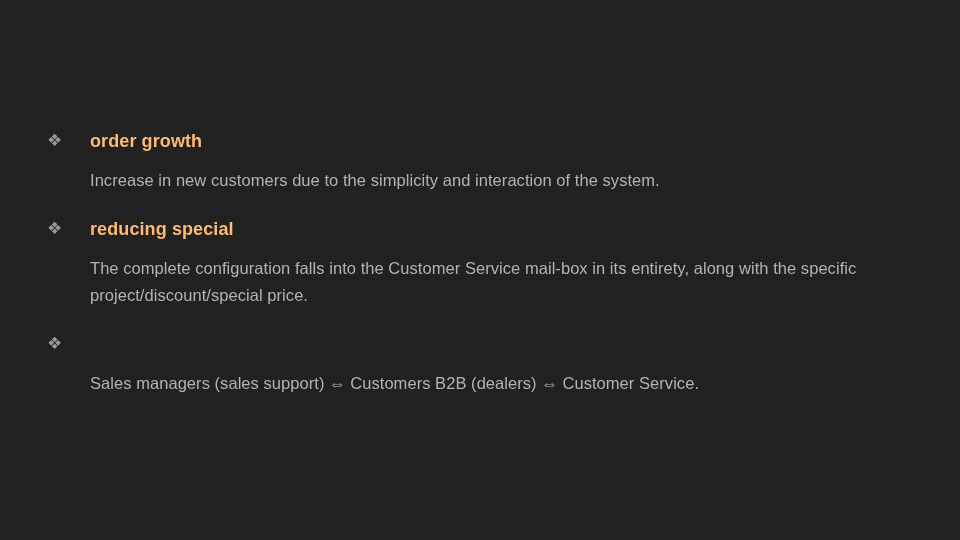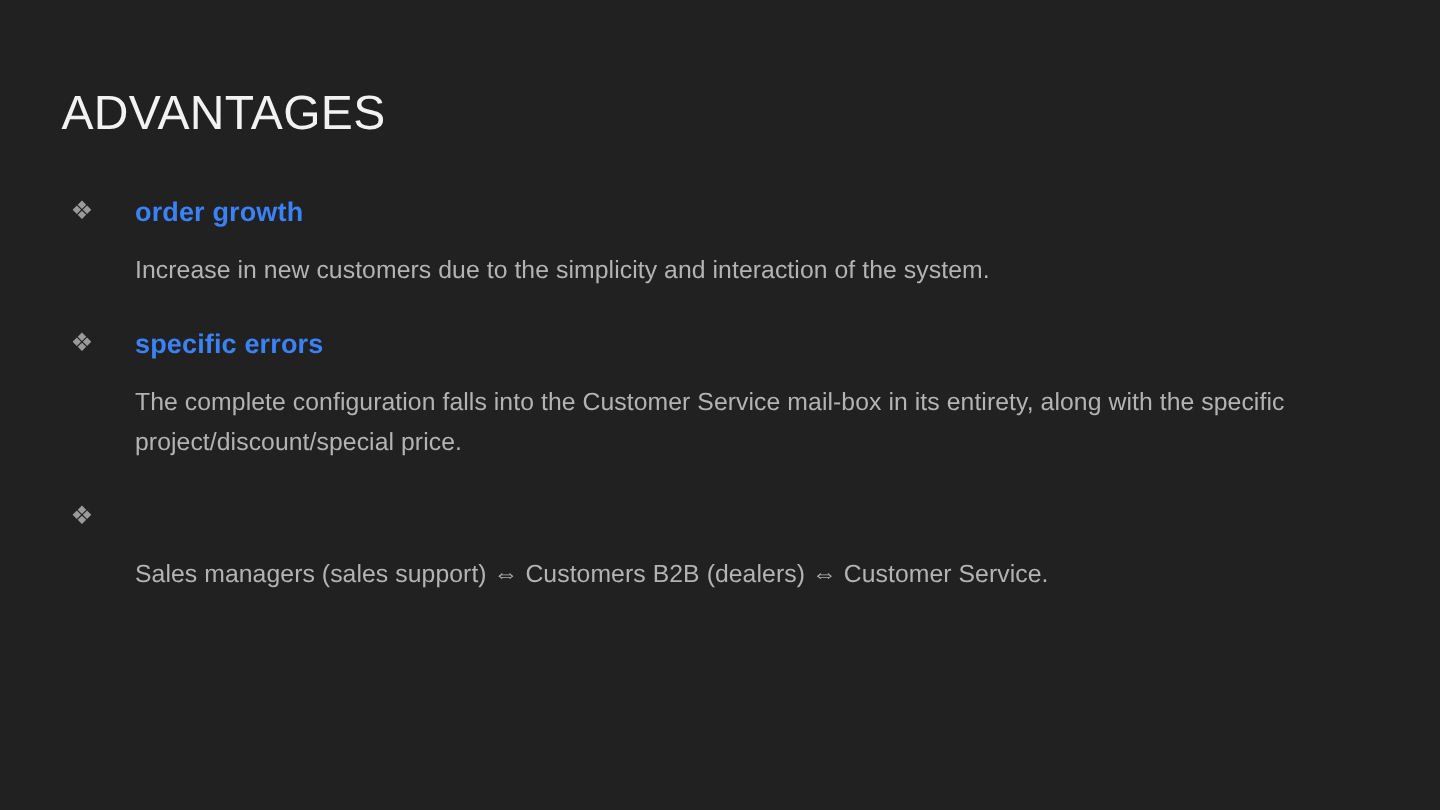--- a/index.html
+++ b/index.html
@@ -64,57 +64,56 @@
     text-align: left;
     padding-left: 6px;
     box-sizing: border-box;
     user-select: none;
   }
 
   .adv-title {
     font-size: 18px;
     line-height: 26px;
     font-weight: bold;
-    color: #3b82f6;
+    color: #fdba74;
     letter-spacing: 0.1px;
     padding-left: 17px;
   }
 
   .adv-body {
     margin-top: 13px;
     margin-left: 49px;
     width: 820px;
     font-size: 16.5px;
     line-height: 27px;
     font-weight: 400;
     color: #b3b3b3;
     letter-spacing: 0.05px;
   }
 </style>
 </head>
 <body>
 
 <div class="slide">
 
-  <div class="slide-title">ADVANTAGES</div>
 
   <div class="content">
 
     <div class="adv-item">
       <div class="adv-head">
         <span class="bullet">❖</span>
         <span class="adv-title">order growth</span>
       </div>
       <div class="adv-body">Increase in new customers due to the simplicity and interaction of the system.</div>
     </div>
 
     <div class="adv-item">
       <div class="adv-head">
         <span class="bullet">❖</span>
-        <span class="adv-title">specific errors</span>
+        <span class="adv-title">reducing special</span>
       </div>
       <div class="adv-body">The complete configuration falls into the Customer Service mail-box in its entirety, along with the specific project/discount/special price.</div>
     </div>
 
     <div class="adv-item">
       <div class="adv-head">
         <span class="bullet">❖</span>
       </div>
       <div class="adv-body">Sales managers (sales support) ⇔ Customers B2B (dealers) ⇔  Customer Service.</div>
     </div>

